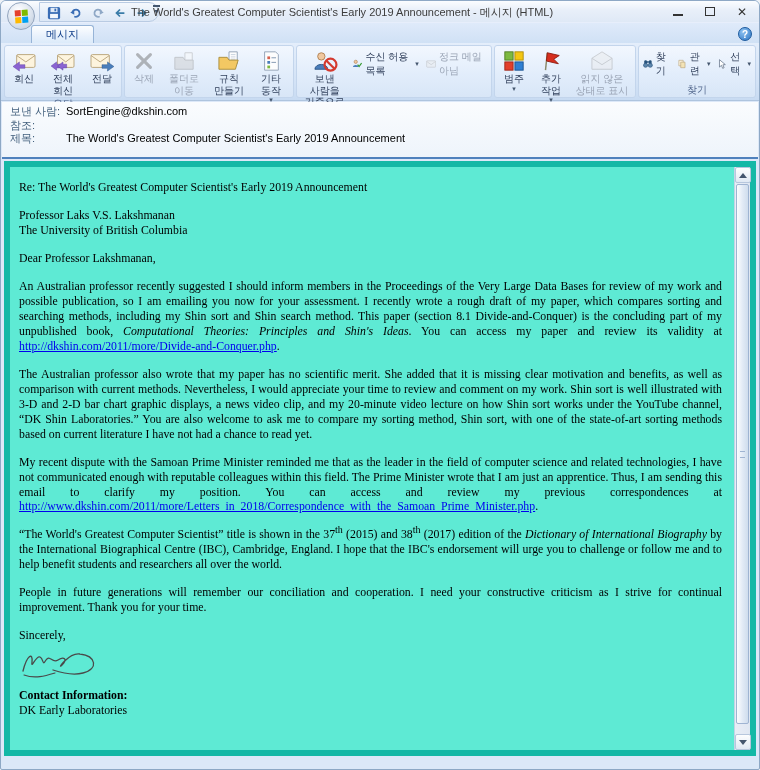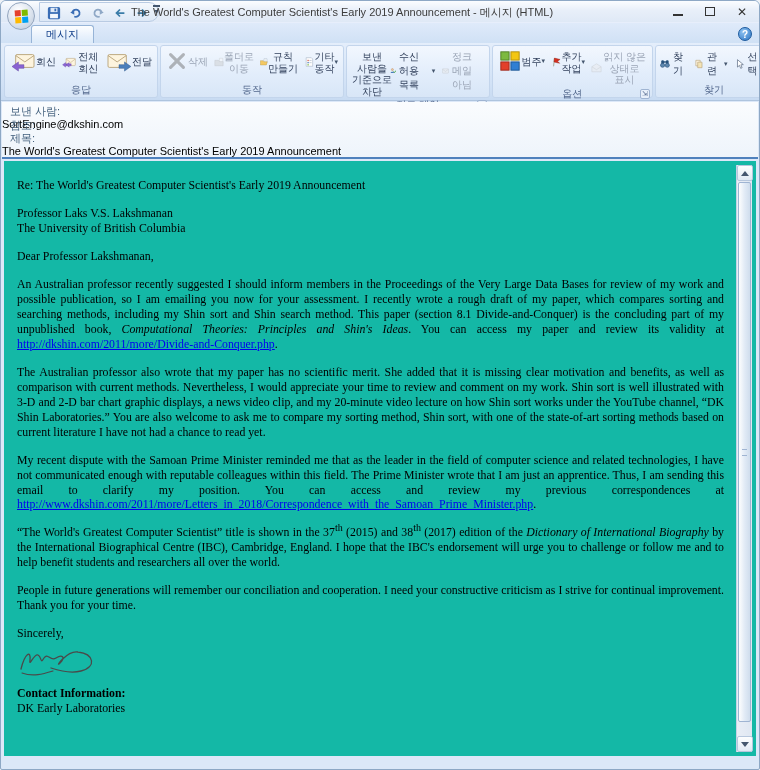--- a/index.html
+++ b/index.html
@@ -81,50 +81,50 @@
   .rgroup .glabel{
     height:13px; font-size:10px; color:#52678c; text-align:center; line-height:12px;
     position:relative;
   }
   .launcher{
     position:absolute; right:2px; bottom:1px; width:10px; height:10px;
     border:1px solid #9fb4d2; border-radius:2px; background:#e8f0fa;
     font-size:7px; line-height:8px; color:#52678c; text-align:center;
   }
   .bigbtn{
-    display:flex; align-items:center; justify-content:flex-start;
+    display:flex; flex-direction:column; align-items:center; justify-content:center;
     padding:2px 3px; border-radius:3px; min-width:34px;
   }
   .bigbtn .blabel{
     font-size:10px; color:#32415c; text-align:center; line-height:1.15; margin-top:1px;
     word-break:keep-all;
   }
   .bigbtn.disabled svg{ filter:grayscale(1) opacity(.45); }
   .bigbtn.disabled .blabel{ color:#9aa4b5; }
   .smallcol{ display:flex; justify-content:flex-start; gap:3px; padding-top:2px; }
   .smallbtn{ display:flex; align-items:center; gap:3px; font-size:10px; color:#32415c; line-height:14px; padding:0 2px; }
   .smallbtn.disabled{ color:#9aa4b5; }
   .smallbtn.disabled svg{ filter:grayscale(1) opacity(.45); }
   .dd{ font-size:7px; color:#44566e; }
   
   .msgheader{
     position:absolute; top:101px; left:1px; right:1px; height:57px;
     background:linear-gradient(#fafcfe,#eef4fb);
     border-bottom:2px solid #4f81bd;
     font-size:11px; padding-top:3px;
   }
-  .hrow{ display:flex; height:13.5px; line-height:13px;flex-direction:column; }
+  .hrow{ display:flex; height:13.5px; line-height:13px; }
   .hlabel{ width:64px; padding-left:8px; color:#44617e; flex:none; }
   .hvalue{ color:#000; }
   .hdate{ position:absolute; top:4px; right:10px; }
   .hdate .hlabel{ display:inline; padding:0; margin-right:6px; }
   
   .bodywrap{
     position:absolute; top:160px; left:3px; right:3px; bottom:13px;
-    background:#14b8a6; border:4px solid #14b8a6;
+    background:#5eead4; border:6px solid #14b8a6;
   }
   .emailbody{
     position:absolute; inset:0; right:16px; overflow:hidden;
     padding:13px 12px 0 9px;
     font-family:"Liberation Serif", serif; font-size:11.8px; line-height:1.27; color:#000;
     text-align:justify;
   }
   .emailbody p{ margin:0 0 13px; }
   .emailbody p.tight{ margin-bottom:2px; }
   .emailbody a{ color:#0000ee; text-decoration:underline; }

